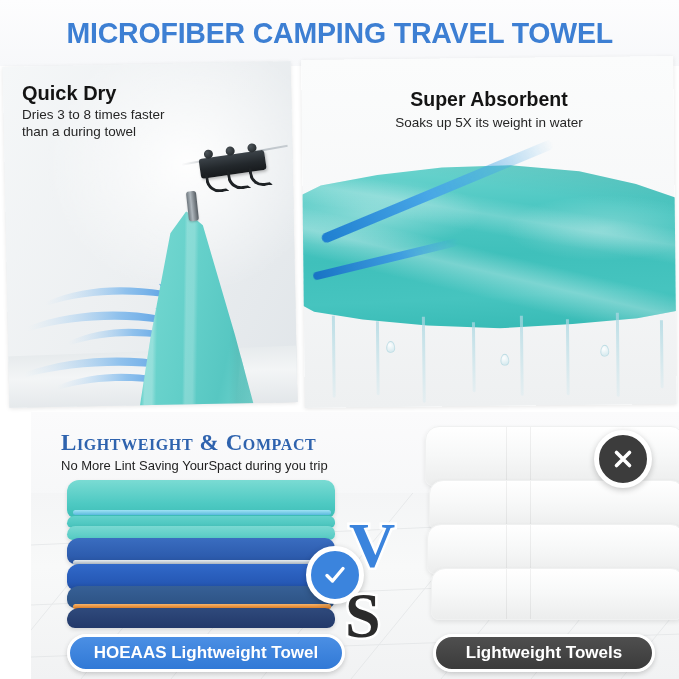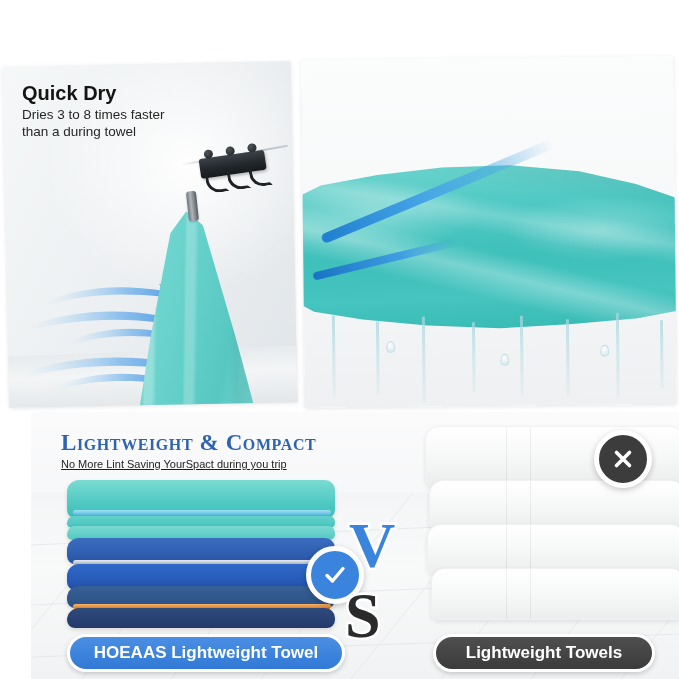--- a/index.html
+++ b/index.html
@@ -169,21 +169,21 @@
     border-top:1px solid #e3e5e7;
   }
   .planks{position:absolute;left:0;bottom:0;width:679px;height:186px;opacity:.5;}
 
   .lw-head{position:absolute;left:30px;top:18px;width:330px;}
   .lw-title{
     font-family:"Liberation Serif",serif;
     font-size:23px;color:#2f63ae;font-weight:700;
     font-variant:small-caps;letter-spacing:.6px;
   }
-  .lw-sub{font-size:11px;color:#1e1e1e;margin-top:2px;text-decoration:underline;}
+  .lw-sub{font-size:13px;color:#1e1e1e;margin-top:2px;}
 
   
   .stack-c{position:absolute;left:36px;top:68px;width:272px;height:146px;}
   .ctowel{
     position:absolute;left:0;width:268px;border-radius:12px 10px 8px 8px;
     box-shadow:0 2px 4px rgba(0,0,0,.12);
   }
   .trim{
     position:absolute;left:6px;right:8px;height:5px;border-radius:3px;
   }
@@ -235,20 +235,23 @@
   .pill-dark{
     left:402px;top:222px;width:216px;height:32px;font-size:17px;
     background:linear-gradient(180deg,#4f4f4f 0%,#3b3b3b 100%);
   }
 </style>
 </head>
 <body>
 
 <div id="shot">
 
+  <div class="title-bar">
+    <div class="title-txt">MICROFIBER CAMPING TRAVEL TOWEL</div>
+  </div>
 
   <div class="panel panel-left">
     <div class="pl-wall"></div>
     <div class="pl-floor"></div>
 
     <div class="air" style="left:36px;top:216px;">
       <svg width="170" height="34" viewBox="0 0 170 34">
         <defs>
           <linearGradient id="ag1" x1="0" y1="0" x2="1" y2="0">
             <stop offset="0" stop-color="#bcdcf6" stop-opacity="0"></stop>
@@ -313,20 +316,24 @@
     <div class="droplet" style="left:196px;top:296px;"></div>
     <div class="droplet" style="left:296px;top:288px;"></div>
   </div>
 
   <div class="ql-head">
     <div class="ql-title">Quick Dry</div>
     <div class="ql-sub">Dries 3 to 8 times faster</div>
     <div class="ql-sub" style="margin-top:0;">than a during towel</div>
   </div>
 
+  <div class="sa-head">
+    <div class="sa-title">Super Absorbent</div>
+    <div class="sa-sub">Soaks up 5X its weight in water</div>
+  </div>
 
   <div class="bottom">
     <div class="bwall"></div>
     <div class="baseboard"></div>
     <div class="bfloor"></div>
 
     <svg class="planks" viewBox="0 0 679 186" preserveAspectRatio="none">
       <g stroke="#d9dcde" stroke-width="1" fill="none">
         <path d="M-40 186 L120 -10"></path>
           <path d="M50 186 L210 -10"></path>

